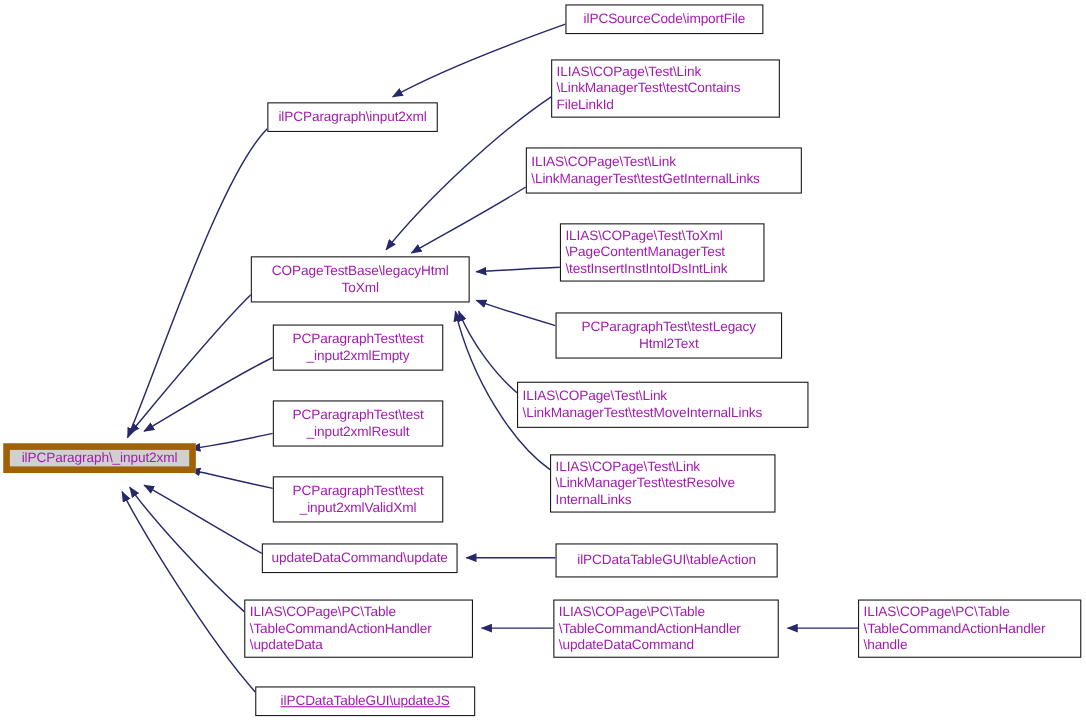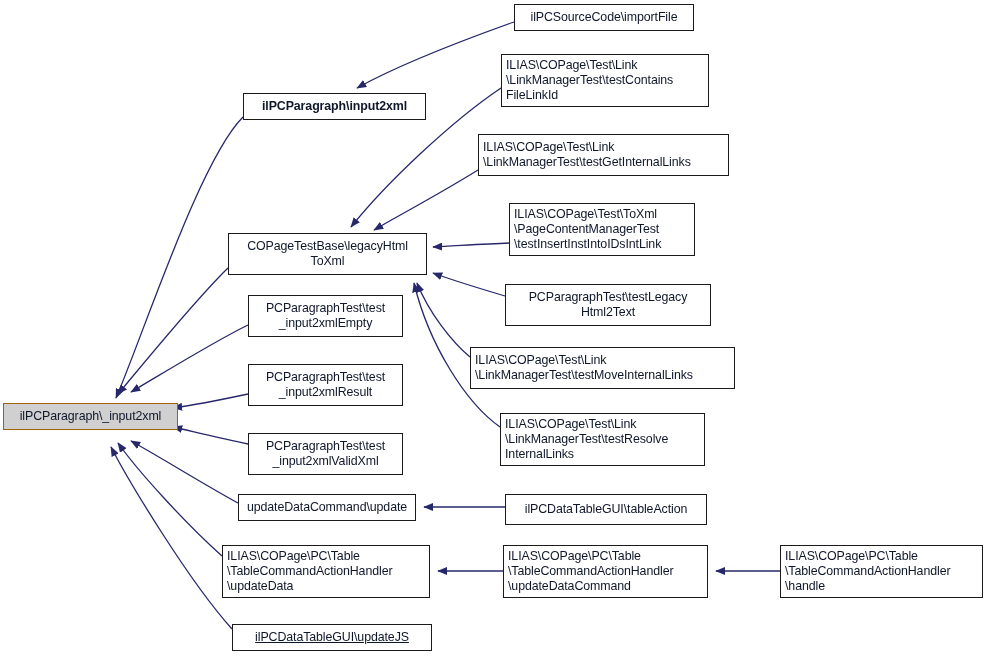--- a/index.html
+++ b/index.html
@@ -22,34 +22,34 @@
     top: 0;
     width: 987px;
     height: 657px;
     pointer-events: none;
   }
   .node {
     position: absolute;
     box-sizing: border-box;
     border: 1px solid #1a1a1a;
     background: #ffffff;
-    color: #0f172a;
+    color: #a21caf;
     font-size: 12.4px;
     line-height: 15.2px;
     display: flex;
     align-items: center;
     justify-content: center;
     text-align: center;
     padding: 1px 4px;
     white-space: pre-line;
     letter-spacing: -0.1px;
   }
   .node.root {
     background: #d0d0d0;
-    border: 1px solid #a16207;
+    border: 6px solid #a16207;
   }
   .node.leftalign {
     justify-content: flex-start;
     text-align: left;
   }
 </style>
 </head>
 <body>
 
 <div id="graph">
@@ -75,21 +75,21 @@
         <path d="M 505,296 C 478,288 452,280 433,273" fill="none" stroke="#27286b" stroke-width="1.3" marker-end="url(#arrowhead)"></path>
         <path d="M 470,357 C 452,342 429,313 417,283" fill="none" stroke="#27286b" stroke-width="1.3" marker-end="url(#arrowhead)"></path>
         <path d="M 500,427 C 466,403 429,345 414,283" fill="none" stroke="#27286b" stroke-width="1.3" marker-end="url(#arrowhead)"></path>
         <path d="M 505,507 L 424,507" fill="none" stroke="#27286b" stroke-width="1.3" marker-end="url(#arrowhead)"></path>
         <path d="M 503,571 L 438,571" fill="none" stroke="#27286b" stroke-width="1.3" marker-end="url(#arrowhead)"></path>
         <path d="M 780,571 L 716,571" fill="none" stroke="#27286b" stroke-width="1.3" marker-end="url(#arrowhead)"></path>
       </g>
   </svg>
   <div id="nodes">
       <div class="node root" style="left: 3px; top: 403px; width: 175px; height: 27px;">ilPCParagraph\_input2xml</div>
-      <div class="node" style="left: 243px; top: 93px; width: 183px; height: 27px; font-weight: bold;">ilPCParagraph\input2xml</div>
+      <div class="node" style="left: 243px; top: 93px; width: 155px; height: 27px;">ilPCParagraph\input2xml</div>
       <div class="node" style="left: 228px; top: 233px; width: 199px; height: 42px;">COPageTestBase\legacyHtml
 ToXml</div>
       <div class="node" style="left: 248px; top: 295px; width: 155px; height: 42px;">PCParagraphTest\test
 _input2xmlEmpty</div>
       <div class="node" style="left: 248px; top: 364px; width: 155px; height: 42px;">PCParagraphTest\test
 _input2xmlResult</div>
       <div class="node" style="left: 248px; top: 433px; width: 155px; height: 42px;">PCParagraphTest\test
 _input2xmlValidXml</div>
       <div class="node" style="left: 238px; top: 494px; width: 178px; height: 27px;">updateDataCommand\update</div>
       <div class="node leftalign" style="left: 222px; top: 545px; width: 208px; height: 53px;">ILIAS\COPage\PC\Table

